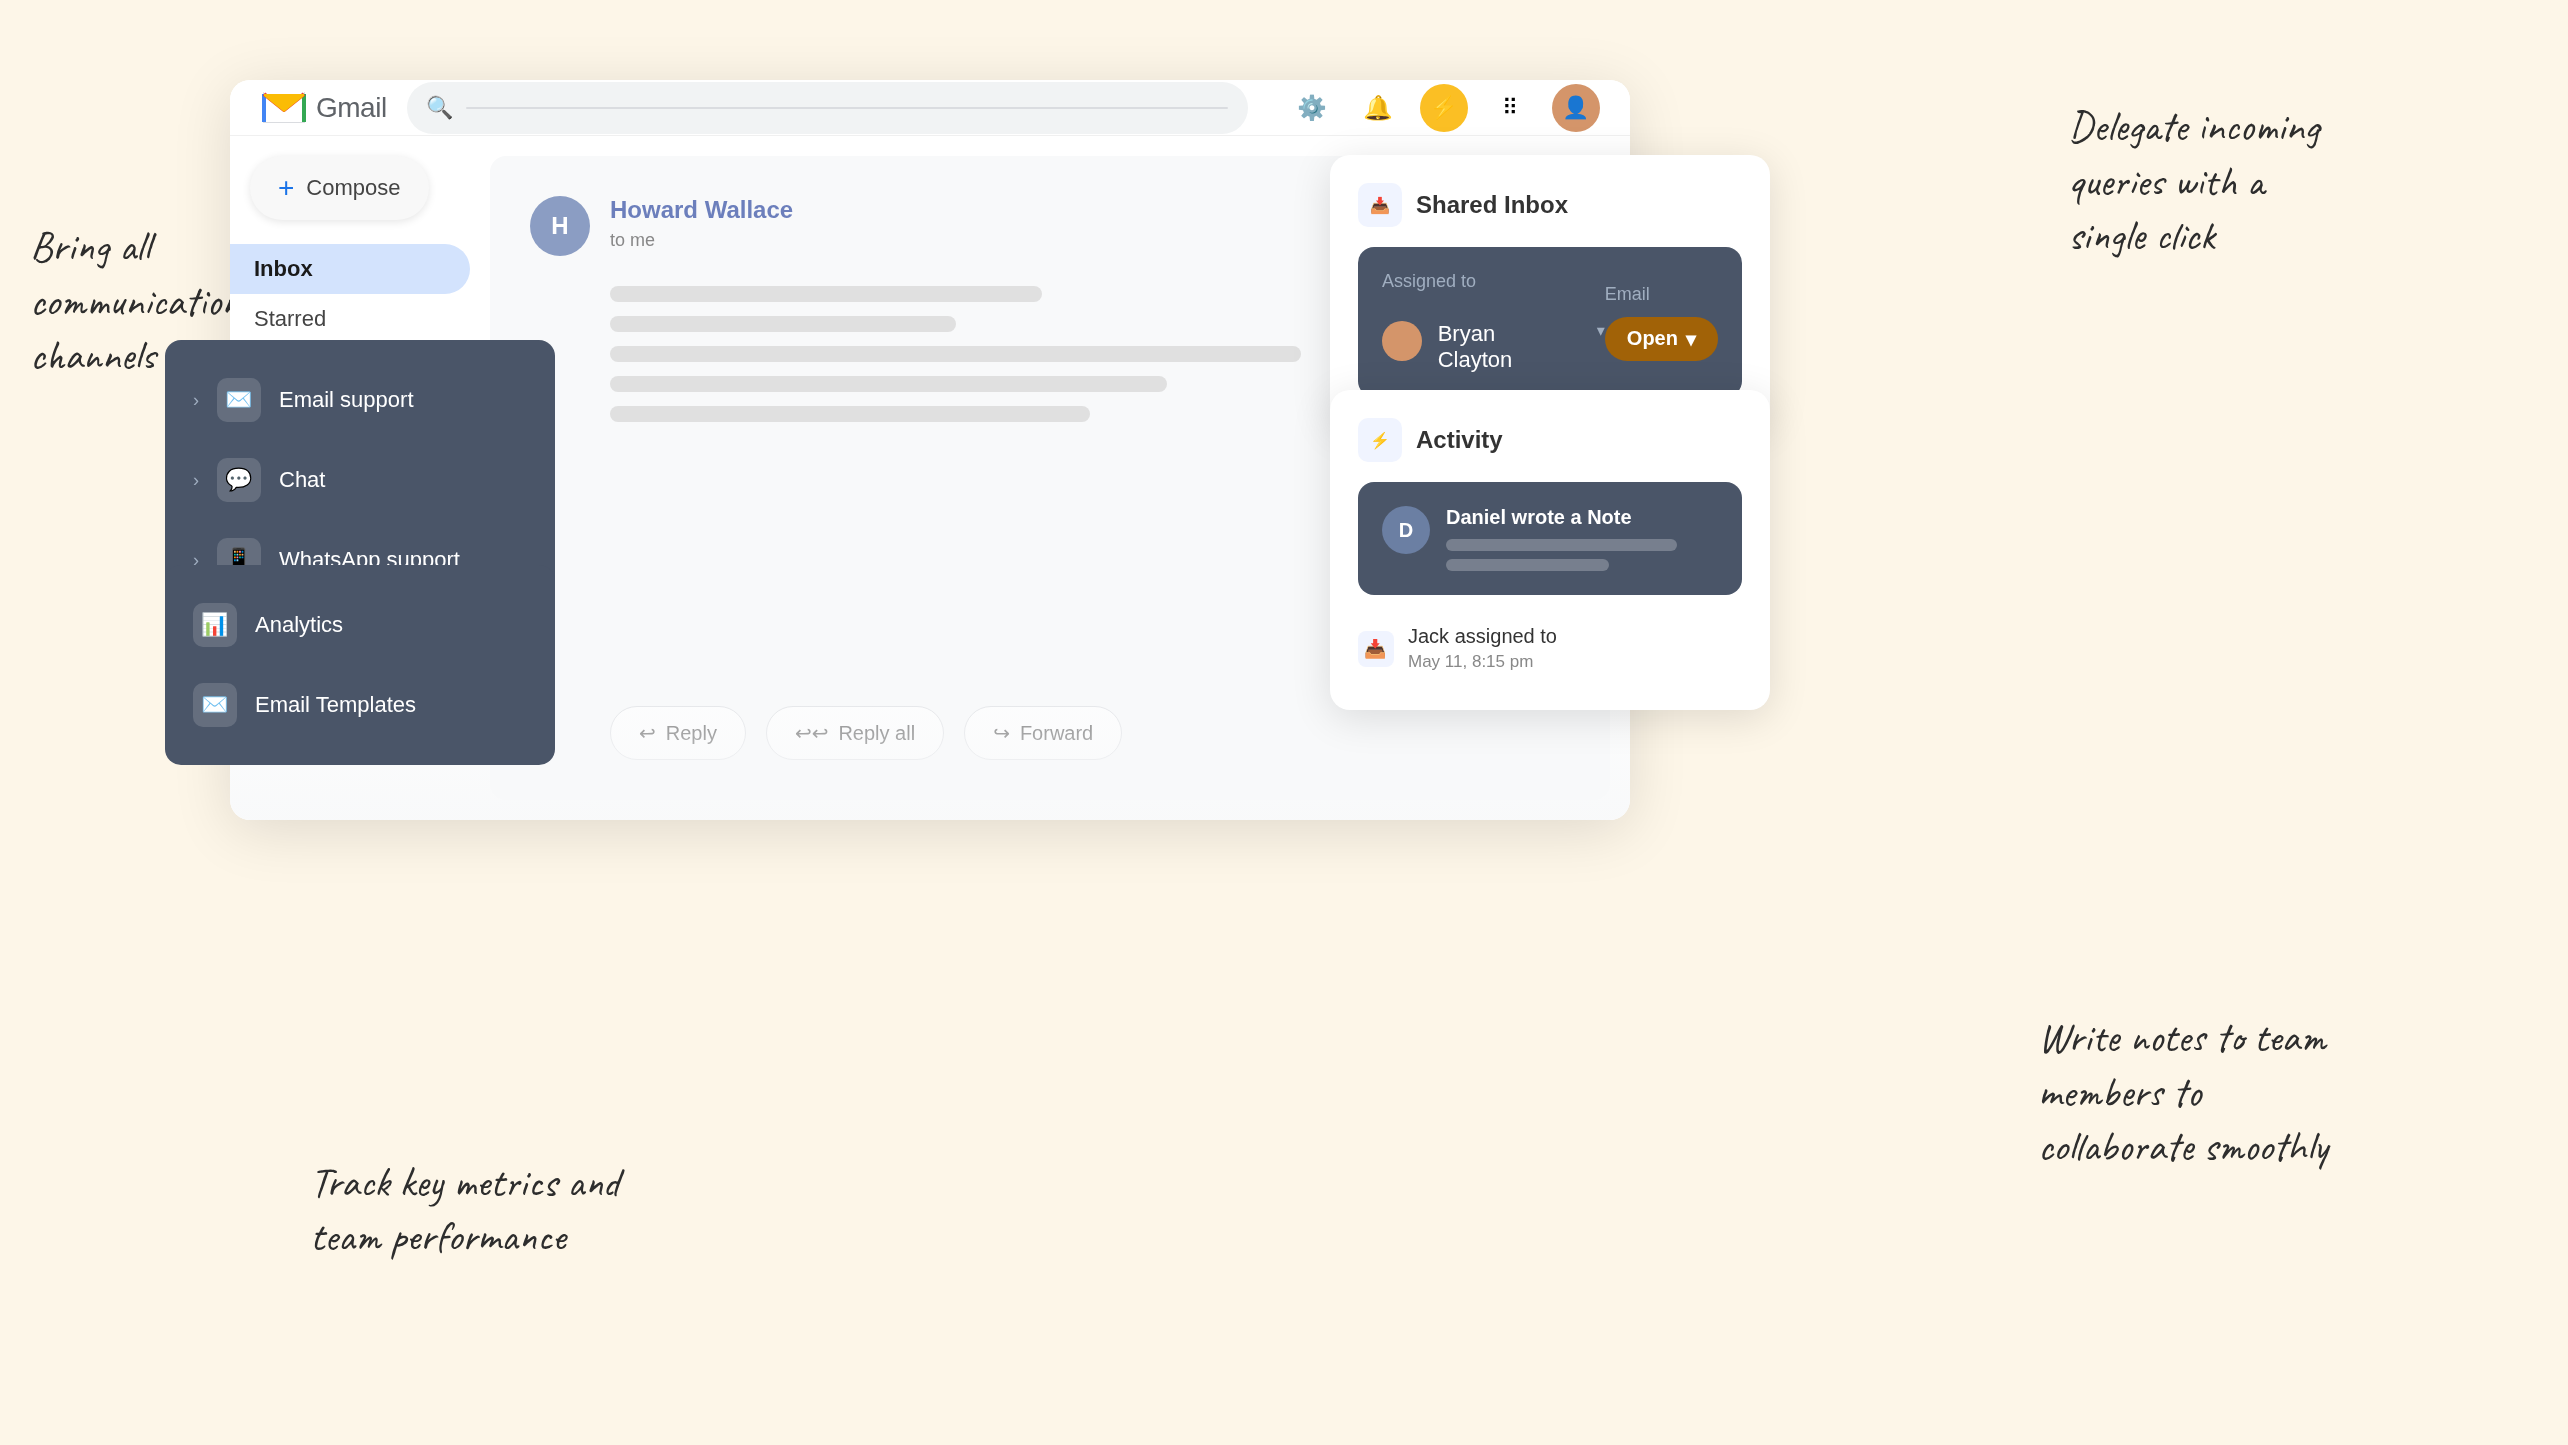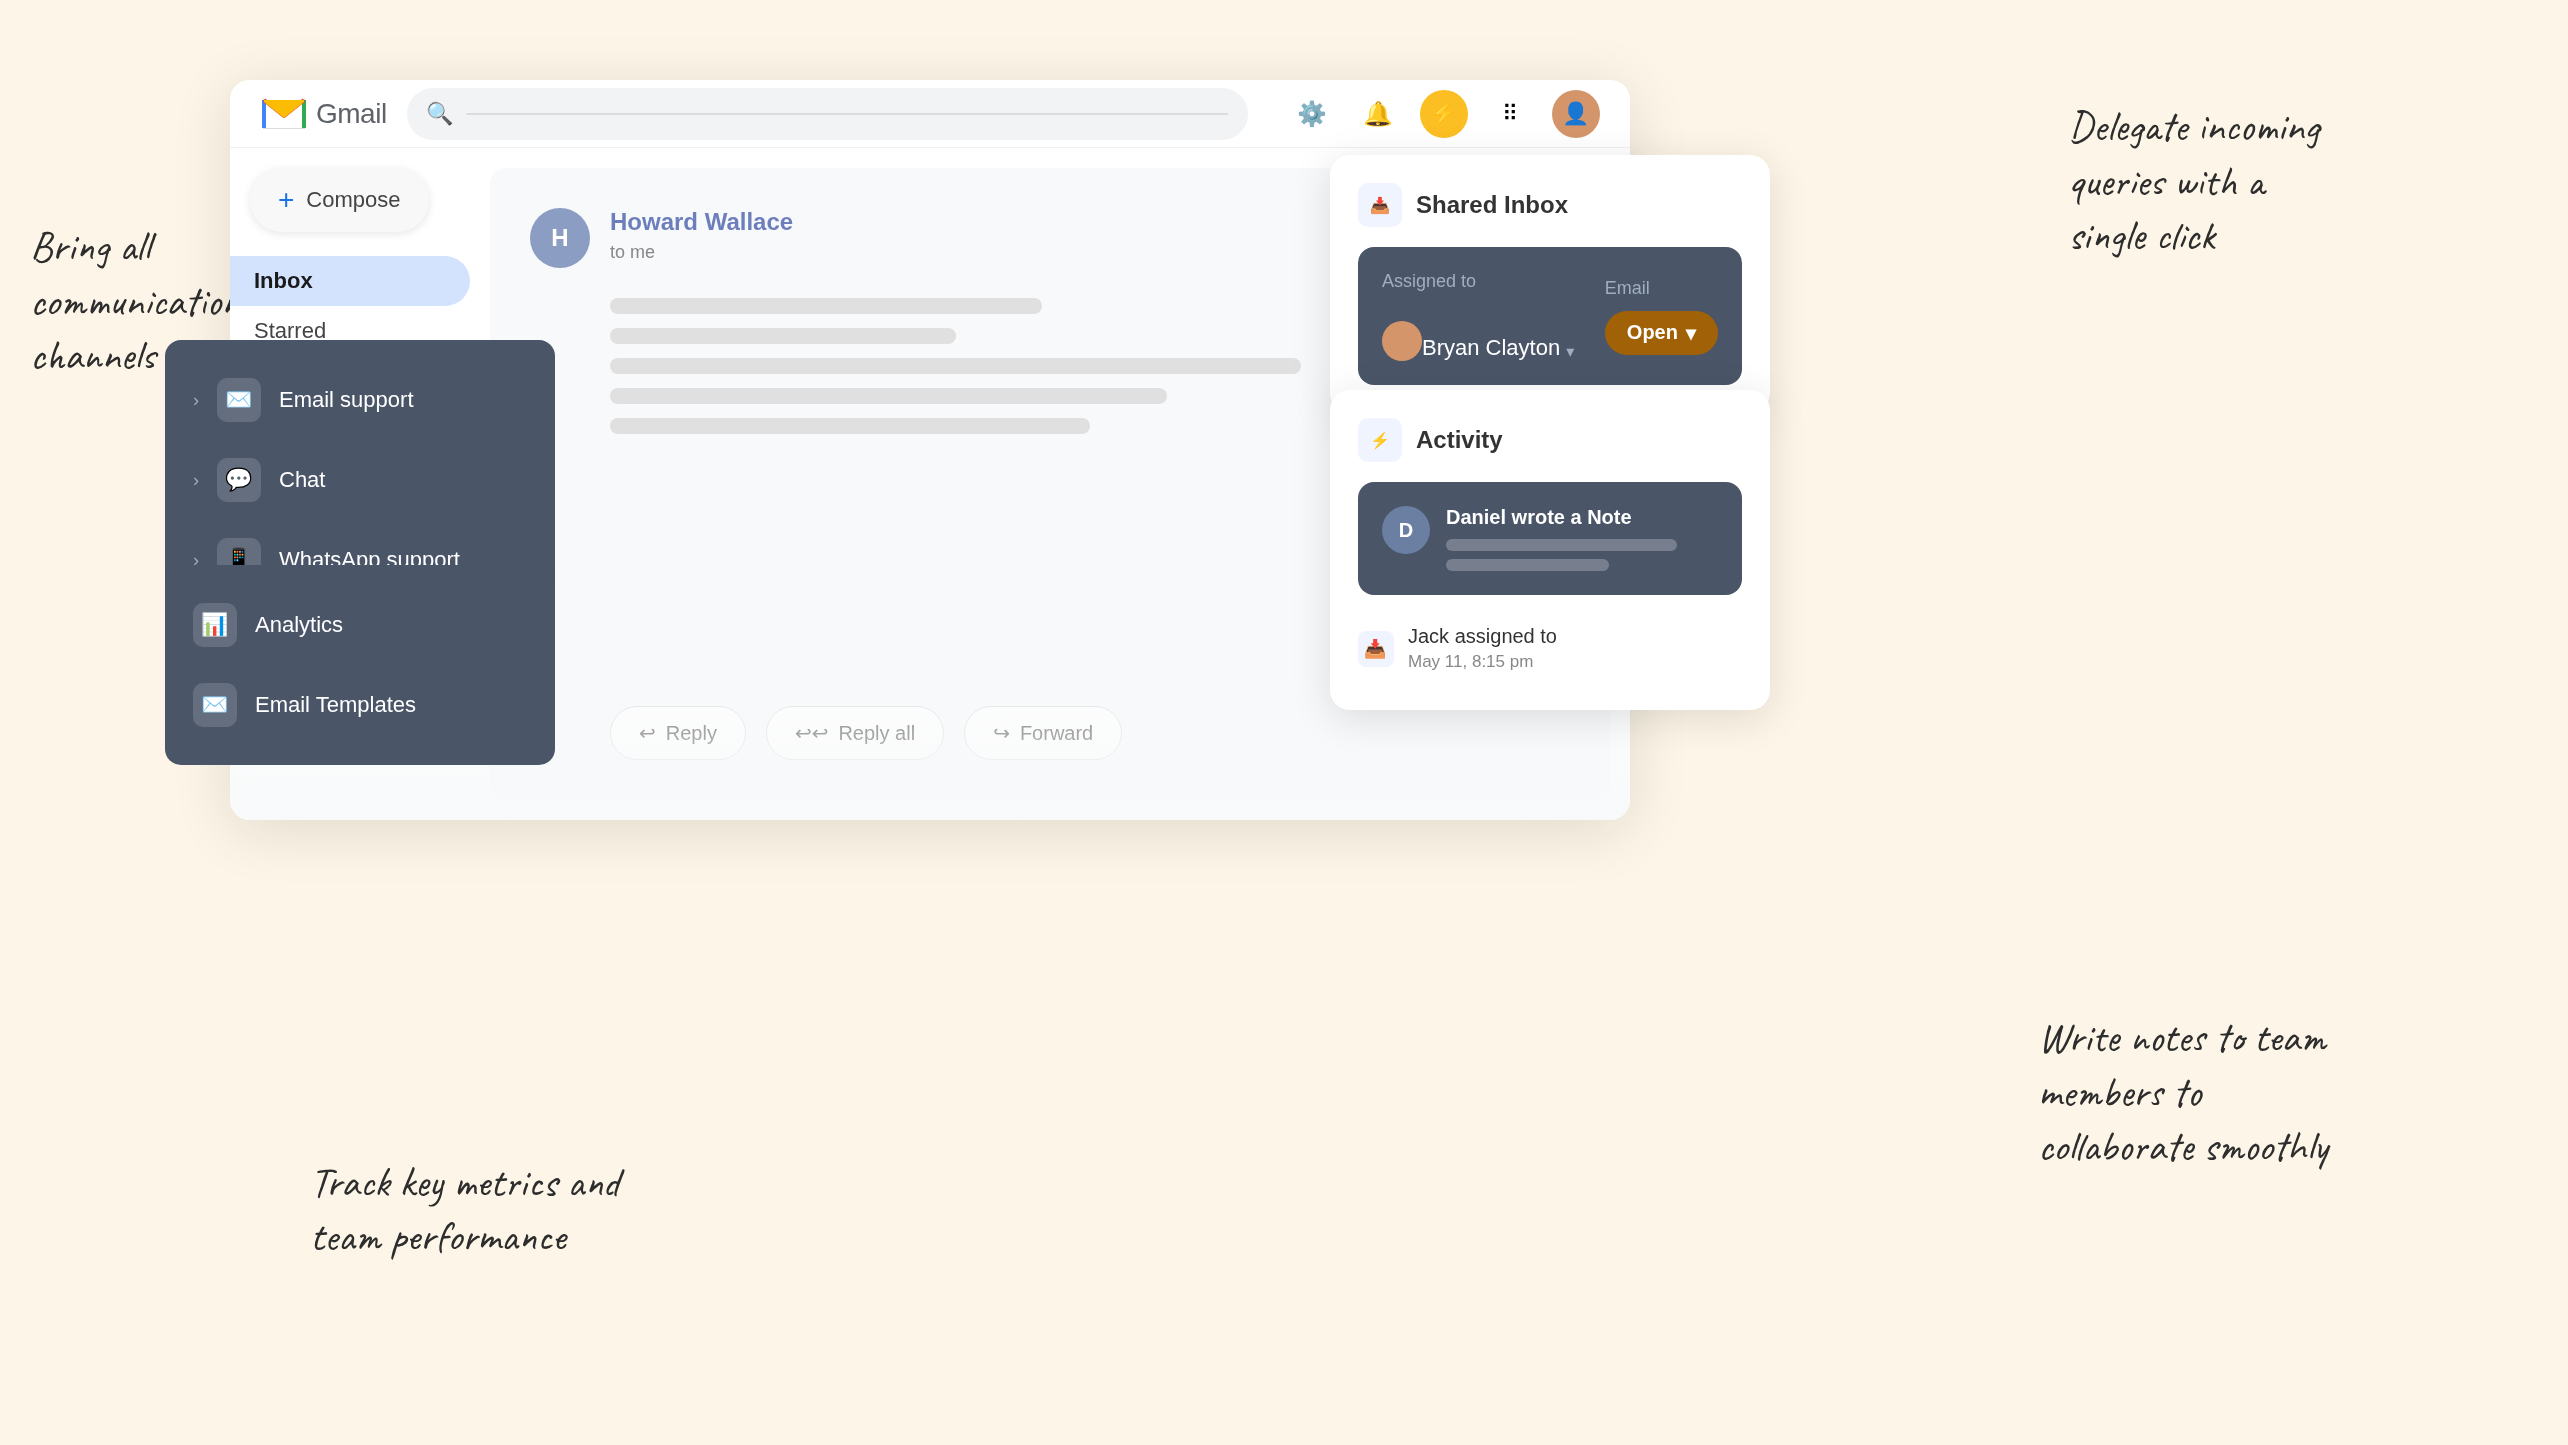--- a/index.html
+++ b/index.html
@@ -67,21 +67,21 @@
       background: #fff;
       border-radius: 20px;
       box-shadow: 0 10px 60px rgba(0,0,0,0.12);
       overflow: hidden;
       display: flex;
       flex-direction: column;
     }
 
     
     .gmail-header {
-      height: 68px;
+      height: 56px;
       background: #fff;
       display: flex;
       align-items: center;
       padding: 0 30px;
       border-bottom: 1px solid #f0f0f0;
       gap: 20px;
       flex-shrink: 0;
     }
 
     .gmail-logo {
@@ -409,22 +409,22 @@
     }
 
     .assigned-label {
       font-size: 18px;
       color: #a0aec0;
       font-weight: 500;
     }
 
     .assignee-row {
       display: flex;
-      align-items: flex-end;
-      gap: 0;
+      align-items: flex-start;
+      gap: 16px;
       margin-top: 17px;
     }
 
     .assignee-avatar {
       width: 40px;
       height: 40px;
       border-radius: 50%;
       background: #d4956a;
       overflow: hidden;
     }

